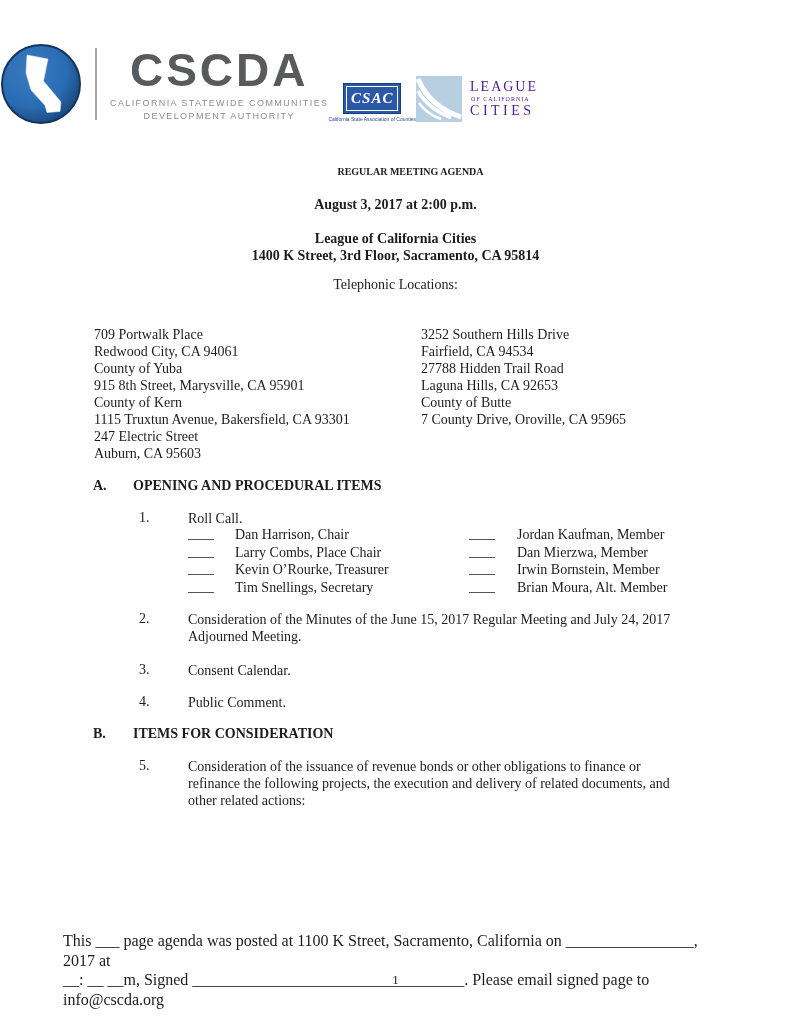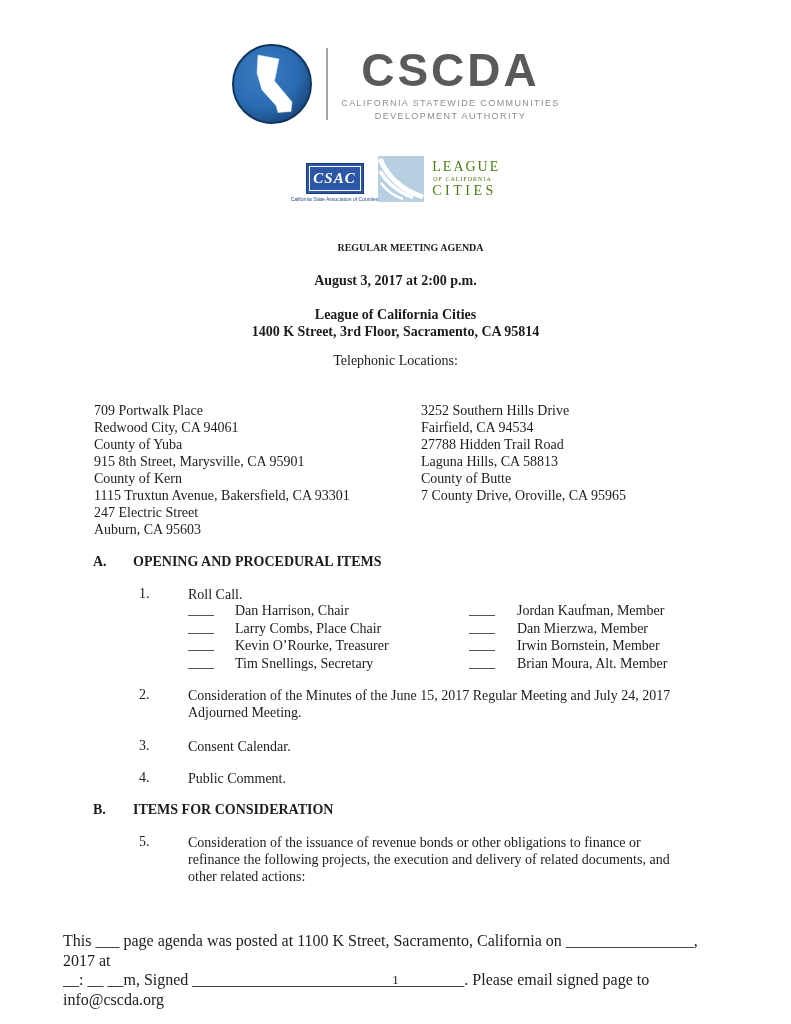--- a/index.html
+++ b/index.html
@@ -2,35 +2,35 @@
 <html><head>
 <meta charset="utf-8">
 <style>
   html,body { margin:0; padding:0; background:#ffffff; }
   .page {
     position:relative; width:791px; height:1024px; background:#ffffff;
     font-family:"Liberation Serif", serif; font-size:14px; color:#1c1c1c;
     overflow:hidden; margin:0 auto;
   }
   
-  .logo-block { display:flex; flex-direction:column; align-items:center; padding-top:42px; }
+  .logo-block { display:flex; align-items:center; padding-top:42px; }
   .cscda-logo { display:inline-flex; align-items:center; gap:13px; height:84px; }
   .logo-divider { width:2px; height:72px; background:#a7a7a7; }
   .logo-text { text-align:center; font-family:"Liberation Sans", sans-serif; }
   .logo-acronym { font-size:46px; font-weight:bold; color:#595a5c; letter-spacing:3px; line-height:1; }
   .logo-sub1 { font-size:9px; color:#8a8c8e; letter-spacing:1.4px; margin-top:5px; white-space:nowrap; }
   .logo-sub2 { font-size:9px; color:#8a8c8e; letter-spacing:1.4px; margin-top:3px; white-space:nowrap; }
   .sublogos { margin-top:28px; height:48px; display:flex; justify-content:center; align-items:flex-end; }
   .csac-logo { display:flex; flex-direction:column; align-items:center; }
   .csac-box { width:58px; height:31px; background:#2b57a7; border:1px solid #183c77; padding:2px; box-sizing:border-box; display:flex; }
   .csac-inner { flex:1; border:1px solid #ffffff; display:flex; align-items:center; justify-content:center; }
   .csac-script { color:#ffffff; font-style:italic; font-weight:bold; font-size:15px; letter-spacing:1px; }
   .csac-caption { font-family:"Liberation Sans", sans-serif; font-size:5px; color:#2b4a8c; margin-top:2px; white-space:nowrap; }
   .league-logo { display:flex; align-items:center; gap:8px; }
-  .league-text { color:#4d7c0f; text-align:left; line-height:1; }
+  .league-text { color:#4c1d95; text-align:left; line-height:1; }
   .lg1 { font-size:14px; letter-spacing:2px; }
   .lg2 { font-size:6px; letter-spacing:1px; margin:2px 0 2px 1px; }
   .lg3 { font-size:14px; letter-spacing:3.5px; }
   
   .centered { text-align:center; line-height:17px; }
   .bold { font-weight:bold; }
   .doc-title { margin-top:37px; font-size:10px;padding-left:30px; }
   .doc-datetime { margin-top:16px; }
   .doc-venue { margin-top:17px; }
   .telephonic-label { margin-top:12px; }
@@ -123,21 +123,21 @@
     <div class="loc-cell">
       <div>3252 Southern Hills Drive</div>
       <div>Fairfield, CA 94534</div>
     </div>
     <div class="loc-cell">
       <div>County of Yuba</div>
       <div>915 8th Street, Marysville, CA 95901</div>
     </div>
     <div class="loc-cell">
       <div>27788 Hidden Trail Road</div>
-      <div>Laguna Hills, CA 58813</div>
+      <div>Laguna Hills, CA 92653</div>
     </div>
     <div class="loc-cell">
       <div>County of Kern</div>
       <div>1115 Truxtun Avenue, Bakersfield, CA 93301</div>
     </div>
     <div class="loc-cell">
       <div>County of Butte</div>
       <div>7 County Drive, Oroville, CA 95965</div>
     </div>
     <div class="loc-cell">

